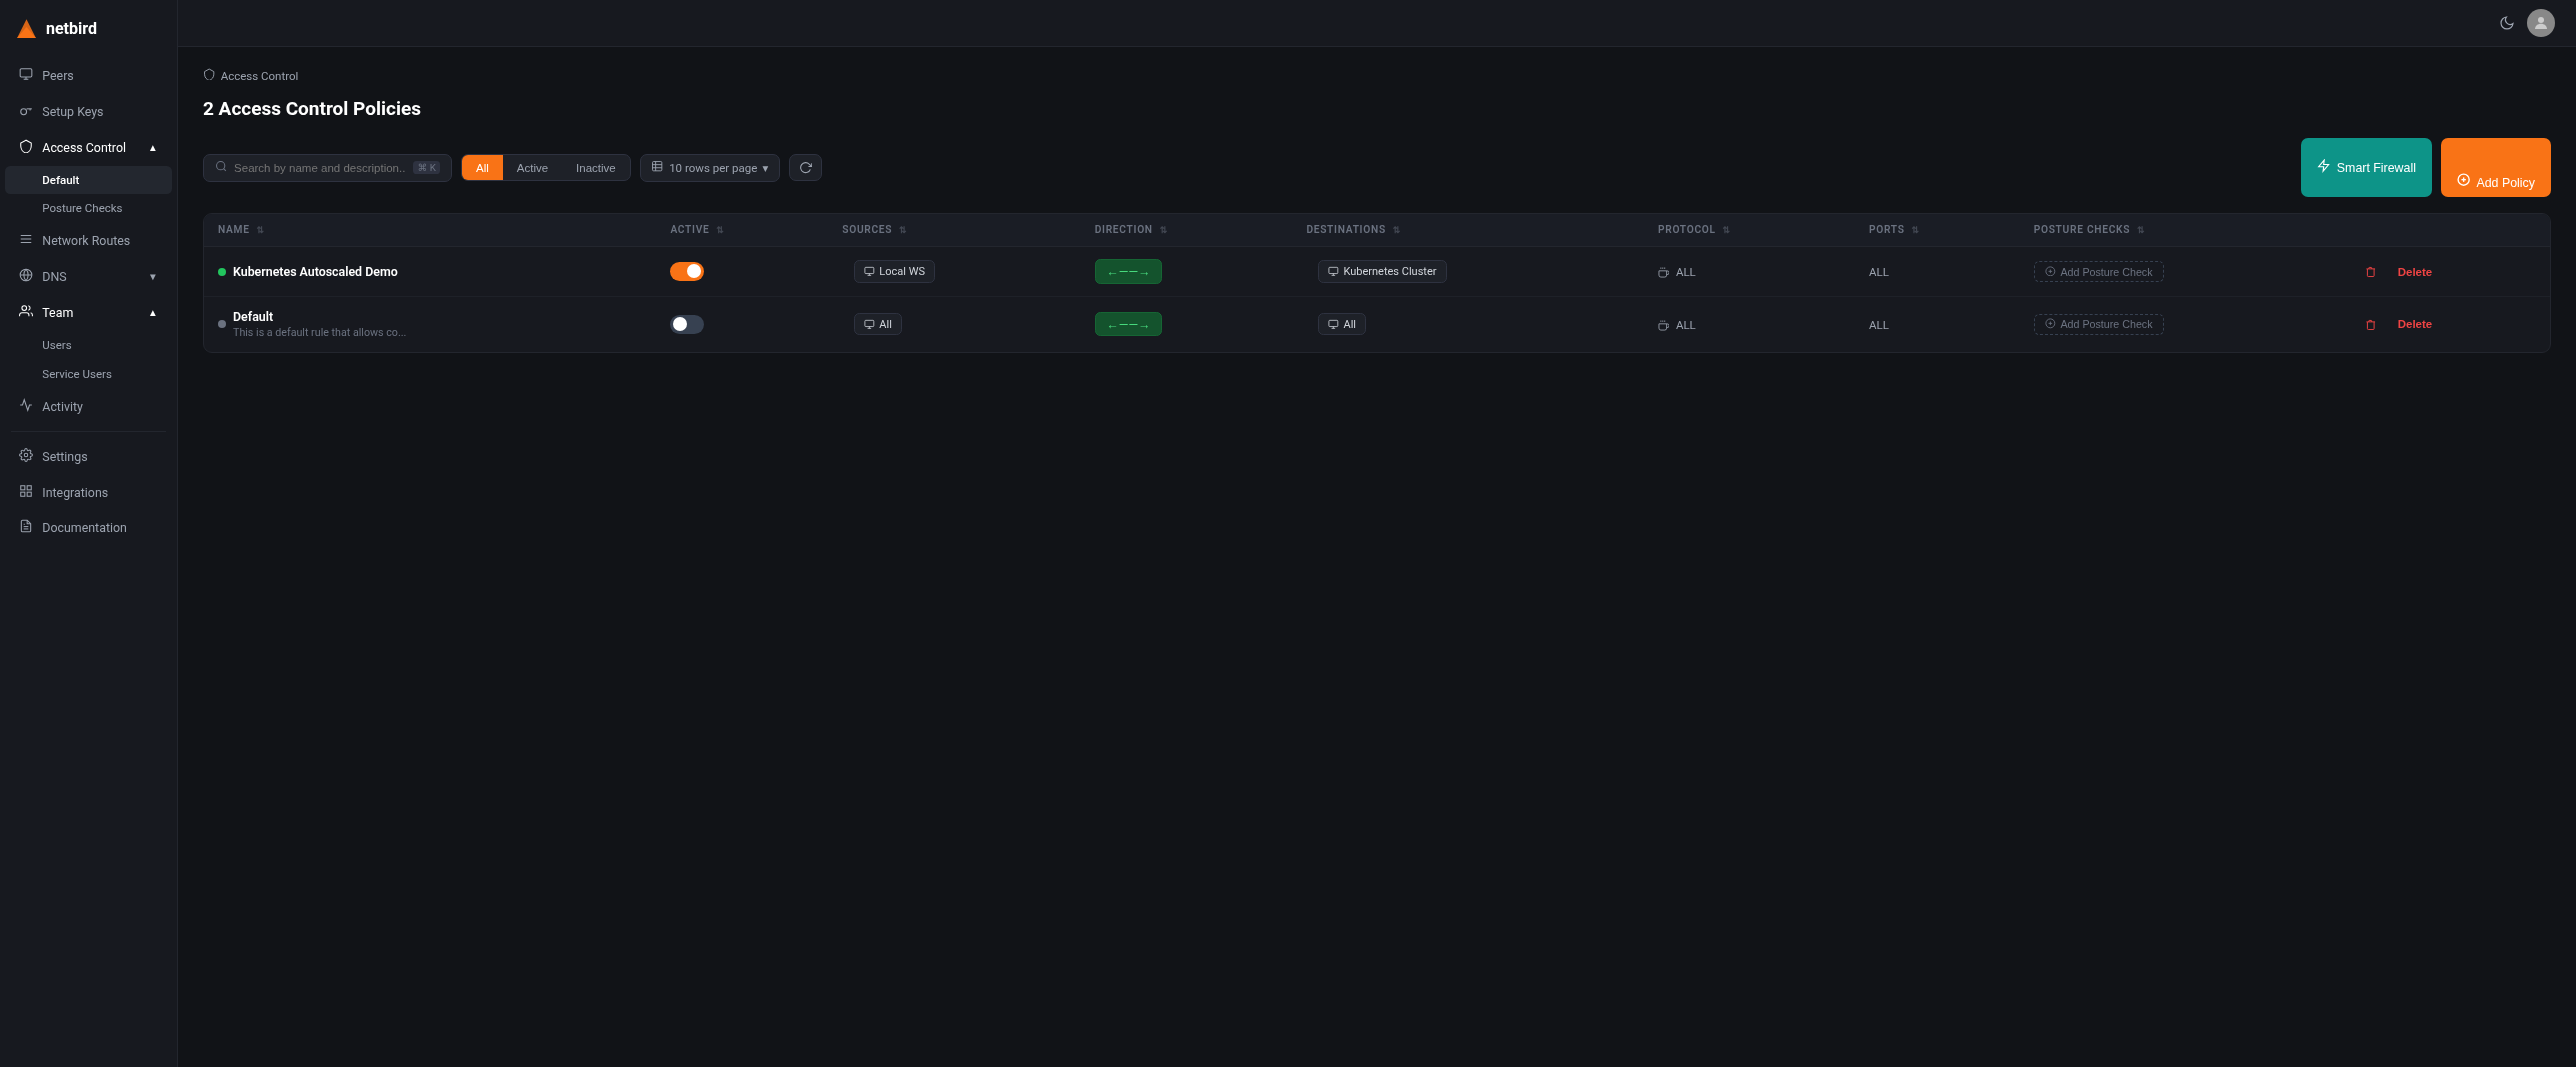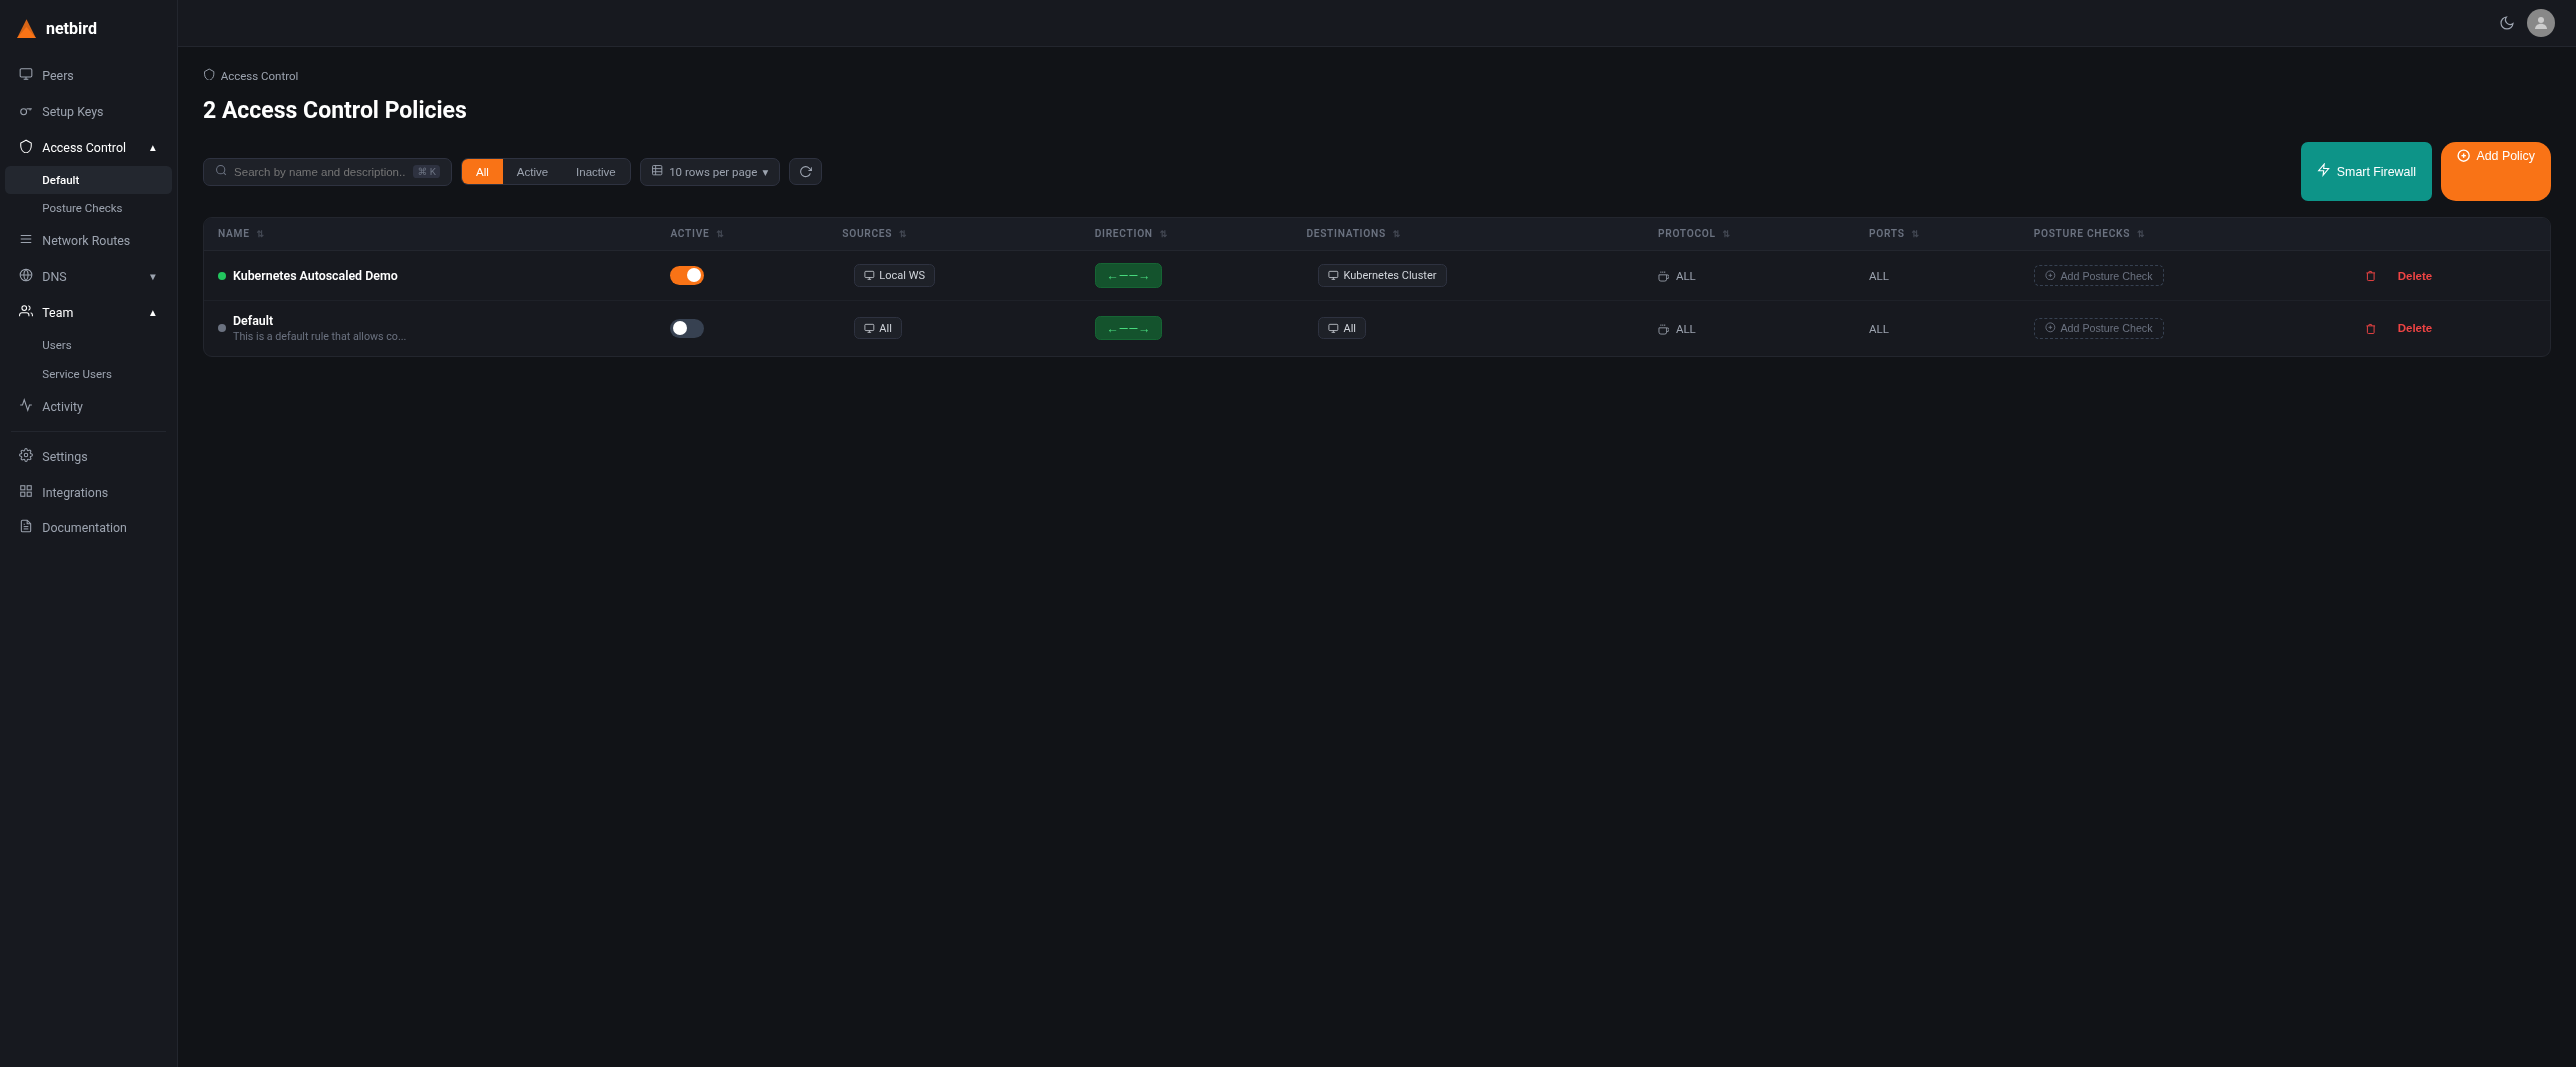--- a/index.html
+++ b/index.html
@@ -156,21 +156,21 @@
       font-size: 11.5px;
       margin-bottom: 14px;
     }
 
     
     .page-header {
       margin-bottom: 18px;
     }
 
     .page-title {
-      font-size: 23px;
+      font-size: 19px;
       font-weight: 700;
       color: #fff;
       margin-bottom: 7px;
     }
 
     .page-subtitle {
       color: #9ca3af;
       font-size: 12px;
       line-height: 1.5;
     }
@@ -279,27 +279,27 @@
       cursor: pointer;
       display: flex;
       align-items: center;
       gap: 6.2px;
       font-weight: 500;
     }
 
     .btn-add-policy {
       background: #f97316;
       border: none;
-      border-radius: 15px;
+      border-radius: 7px;
       padding: 7px 16px;
       color: #fff;
       font-size: 12.4px;
       cursor: pointer;
       display: flex;
-      align-items: flex-start;
+      align-items: flex-end;
       gap: 6.2px;
       font-weight: 500;
     }
 
     
     .table-container {
       background: #17191f;
       border: 0.9px solid #23262e;
       border-radius: 9px;
       overflow: hidden;

